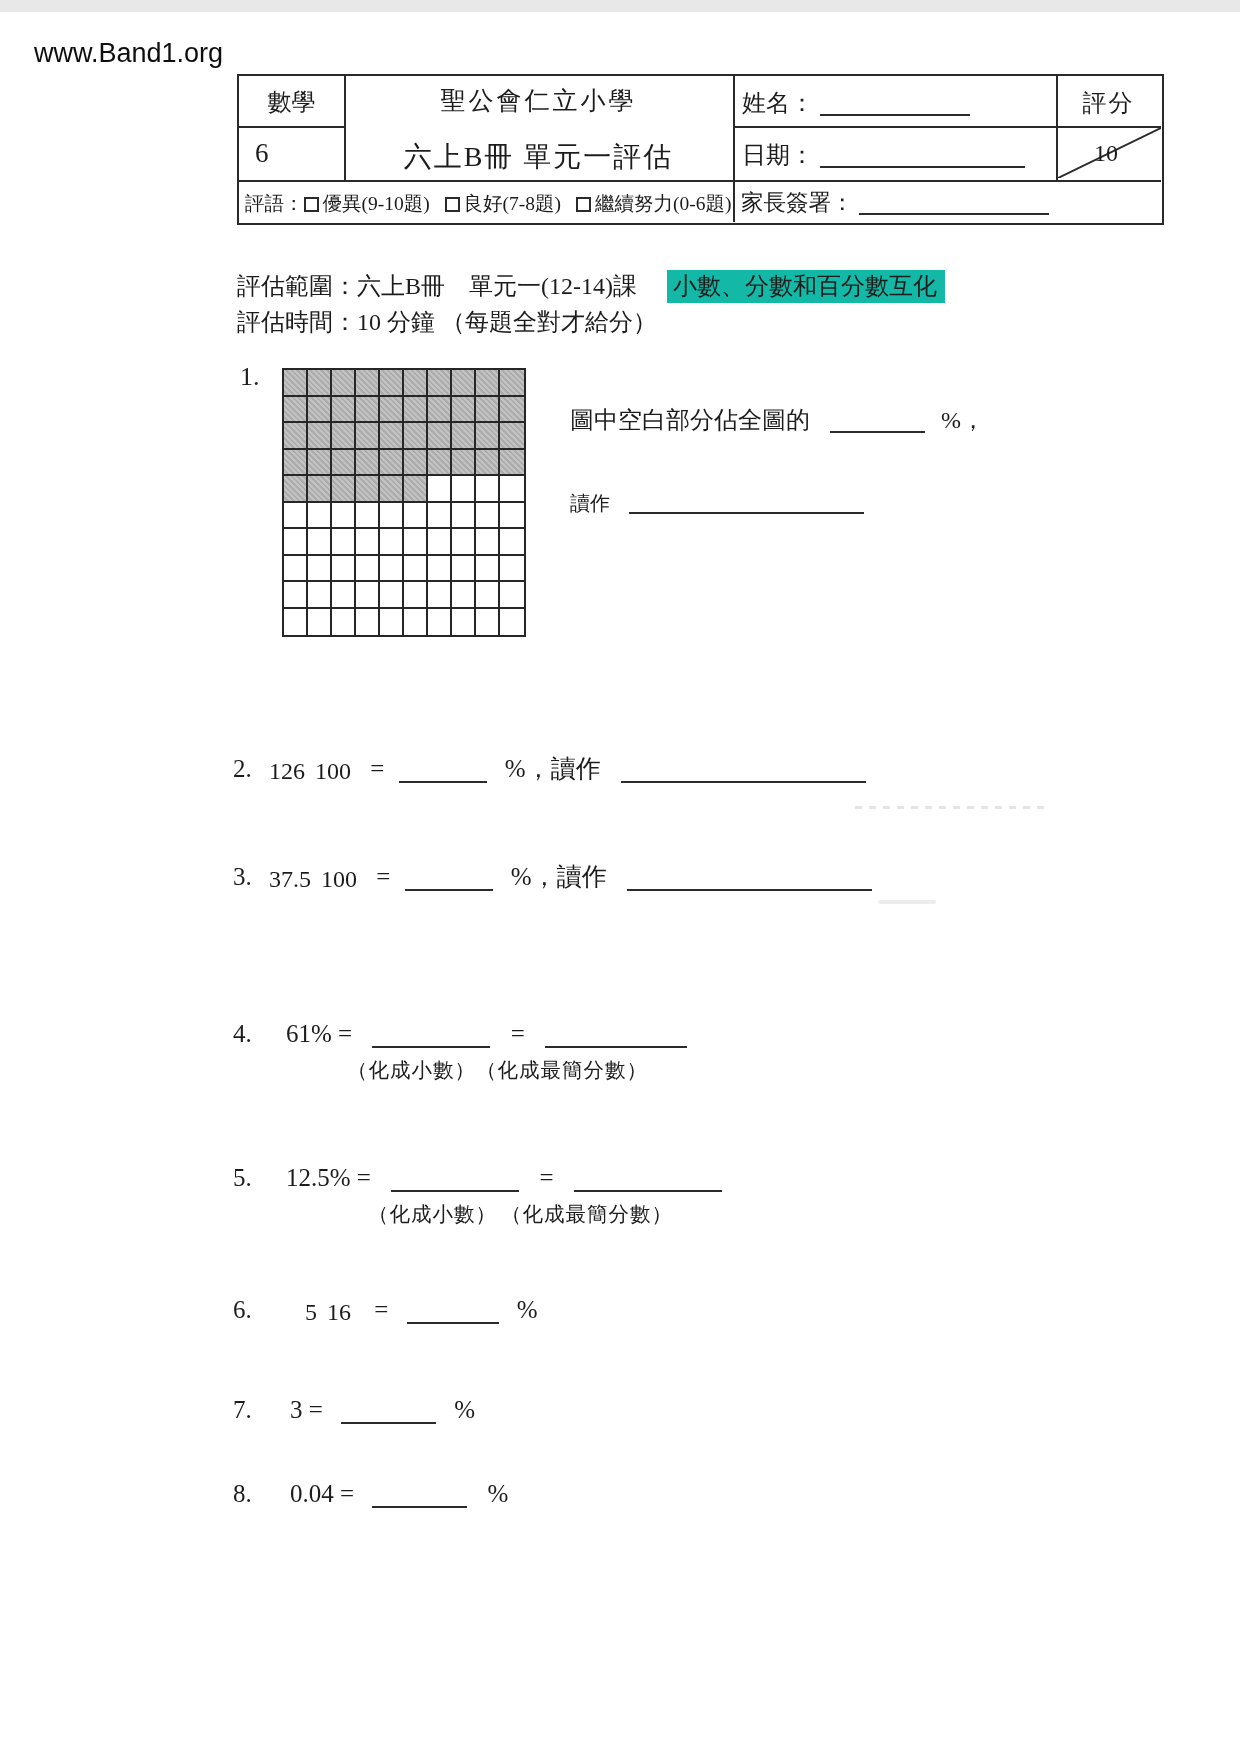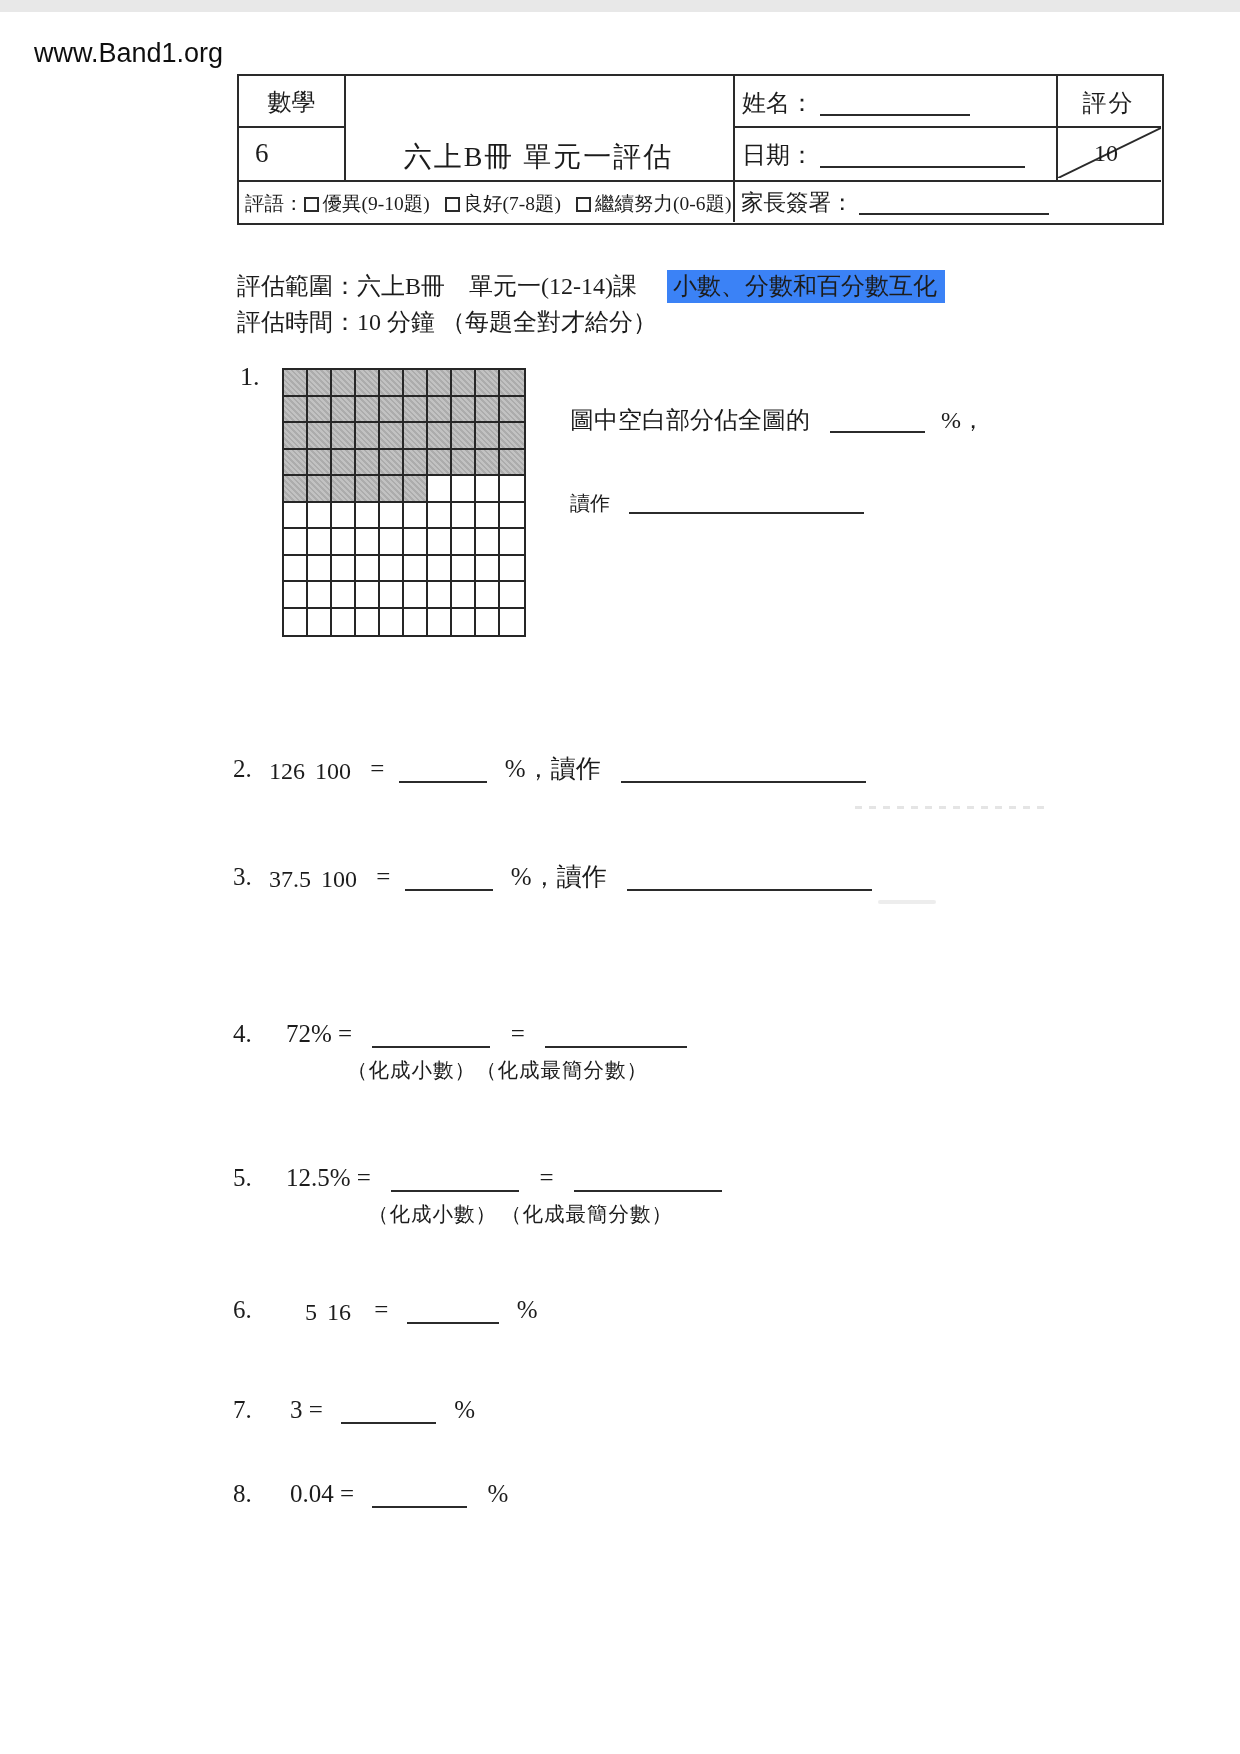--- a/index.html
+++ b/index.html
@@ -31,41 +31,42 @@
   .gcell{border-right:2px solid #262626;border-bottom:2px solid #262626;box-sizing:border-box;}
   .gcell:nth-child(10n){border-right:none;}
   .gcell:nth-last-child(-n+10){border-bottom:none;}
   .gcell.shaded{background:#b5b5b5;
     background-image:repeating-linear-gradient(45deg,rgba(255,255,255,.18) 0 2px,rgba(0,0,0,.05) 2px 4px);}
   
   .cbx{display:inline-block;width:15px;height:15px;border:2px solid #2a2a2a;
        vertical-align:-2px;margin-right:4px;box-sizing:border-box;background:#fff;}
   .qrow{position:absolute;white-space:nowrap;font-size:25px;}
   .sublabel{position:absolute;white-space:nowrap;font-size:20.5px;letter-spacing:1px;}
-  .hl{background:#3b82f6;padding:3px 8px 4px 6px;}
+  .hl{background:#14b8a6;padding:3px 8px 4px 6px;}
   .artifact{position:absolute;pointer-events:none;}
 </style>
 </head>
 <body>
 
 <div id="page">
 
   <div class="abs" style="left:34px;top:26px;font-family:'Liberation Sans','DejaVu Sans',sans-serif;font-size:27px;color:#0e0e0e;">www.Band1.org</div>
 
   <div id="hdr">
     <div class="vline" style="left:105px;top:0;height:104px;"></div>
     <div class="vline" style="left:494px;top:0;height:146px;"></div>
     <div class="vline" style="left:817px;top:0;height:104px;"></div>
     <div class="hline" style="left:0;top:50px;width:105px;"></div>
     <div class="hline" style="left:494px;top:50px;width:428px;"></div>
     <div class="hline" style="left:0;top:104px;width:922px;"></div>
 
     <div class="abs nowrap" style="left:0;top:10px;width:105px;text-align:center;font-size:24px;">數學</div>
     <div class="abs nowrap" style="left:16px;top:62px;font-size:27px;">6</div>
 
+    <div class="abs nowrap" style="left:105px;top:8px;width:389px;text-align:center;font-size:25px;letter-spacing:3px;">聖公會仁立小學</div>
     <div class="abs nowrap" style="left:105px;top:62px;width:389px;text-align:center;font-size:28px;letter-spacing:2px;">六上B冊 單元一評估</div>
 
     <div class="abs nowrap" style="left:503px;top:11px;font-size:24px;">
       <span>姓名：</span>
       <span class="blank" style="width:150px;"></span>
     </div>
     <div class="abs nowrap" style="left:503px;top:63px;font-size:24px;">
       <span>日期：</span>
       <span class="blank" style="width:205px;"></span>
     </div>
@@ -227,21 +228,21 @@
       <span class="den">100</span>
     </span>
     <span style="margin:0 8px 0 2px;">=</span>
     <span class="blank" style="width:88px;margin-right:12px;"></span>
     <span>%，讀作</span>
     <span class="blank" style="width:245px;margin-left:14px;"></span>
   </div>
 
   <div class="qrow" style="left:233px;top:1008px;">
     <span style="margin-right:28px;">4.</span>
-    <span>72% =</span>
+    <span>61% =</span>
     <span class="blank" style="width:118px;margin:0 14px;"></span>
     <span>=</span>
     <span class="blank" style="width:142px;margin-left:14px;"></span>
   </div>
   <div class="sublabel" style="left:347px;top:1044px;">
     <span>（化成小數）</span><span>（化成最簡分數）</span>
   </div>
 
   <div class="qrow" style="left:233px;top:1152px;">
     <span style="margin-right:28px;">5.</span>

